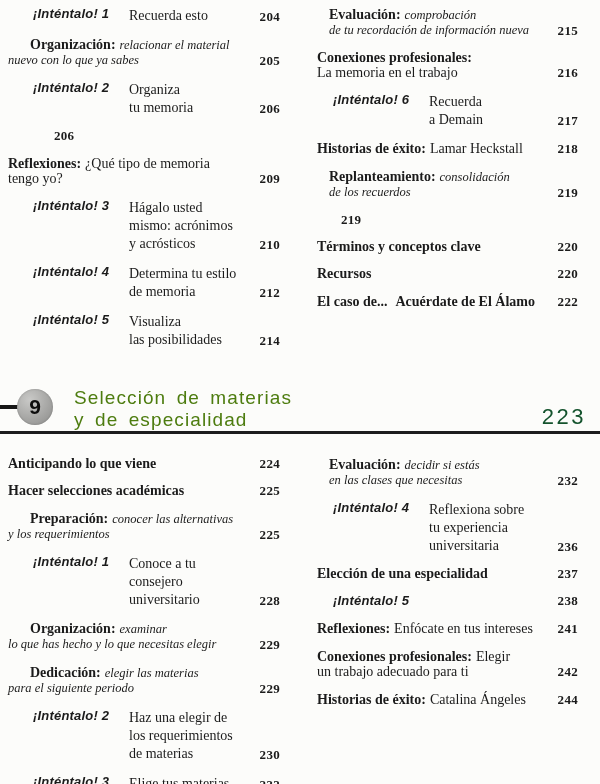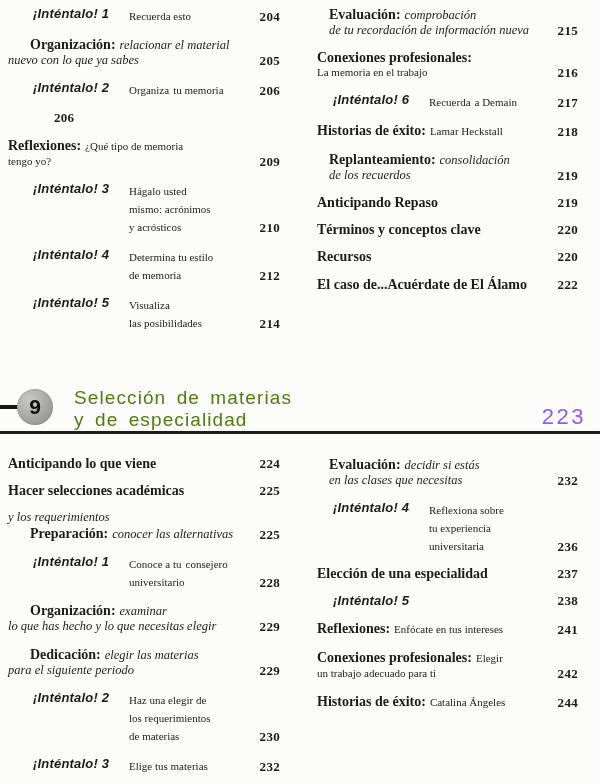--- a/index.html
+++ b/index.html
@@ -11,24 +11,24 @@
   .col{position:absolute;}
   .col-tl{left:8px;top:6px;width:272px;}
   .col-tr{left:317px;top:6px;width:261px;}
   .col-bl{left:8px;top:456px;width:272px;}
   .col-br{left:317px;top:456px;width:261px;}
 
   .e{display:flex;align-items:flex-end;margin-bottom:12px;}
   .bd{flex:1 1 auto;min-width:0;}
   .pg{flex:0 0 auto;font-weight:700;font-size:13px;line-height:15px;margin-left:24px;letter-spacing:.3px;}
   .ln{line-height:15px;white-space:nowrap;}
-  .rm{font-size:11px;}
+  .rm{font-size:14px;}
   .bl{font-weight:700;font-size:14px;}
   .itl{font-style:italic;font-size:12.5px;}
-  .gap{}
+  .gap{margin-left:8px;}
 
   
   .ind1{padding-left:22px;}  
   .ind2{padding-left:25px;}  
   .col-tr .ind1,.col-br .ind1{padding-left:12px;}
   .col-tr .ind2,.col-br .ind2{padding-left:16px;}
 
   
   .ib{display:flex;align-items:flex-start;}
   .il{flex:0 0 96px;font-family:"Liberation Sans",sans-serif;font-weight:700;font-style:italic;
@@ -38,21 +38,21 @@
   
   .chapter{position:absolute;left:0;top:387px;width:600px;height:50px;}
   .ch-dash{position:absolute;left:0;top:18px;width:21px;height:4px;background:#161616;}
   .ch-badge{position:absolute;left:17px;top:2px;width:36px;height:36px;border-radius:50%;
     background:radial-gradient(circle at 35% 30%, #c9c9c7, #9a9a98 75%);
     display:flex;align-items:center;justify-content:center;box-shadow:inset 0 0 2px rgba(0,0,0,.25);}
   .ch-badge span{font-family:"Liberation Sans",sans-serif;font-weight:700;font-size:21px;color:#0d0d0d;}
   .ch-title{position:absolute;left:74px;top:0;font-family:"Liberation Sans",sans-serif;
     font-size:19px;line-height:22px;letter-spacing:1.1px;word-spacing:4px;color:#4d7c0f;}
   .ch-page{position:absolute;right:14px;top:17px;font-family:"Liberation Sans",sans-serif;
-    font-size:22px;letter-spacing:2.5px;color:#8b5cf6;}
+    font-size:22px;letter-spacing:2.5px;color:#14532d;}
   .ch-rule{position:absolute;left:0;right:0;top:44px;height:3px;background:#1d1d1d;}
 </style>
 </head>
 <body>
 
 <div class="page">
 
   <section class="col col-tl">
 
     <div class="e ind2">
@@ -168,23 +168,20 @@
 
     <div class="e ind1">
       <div class="bd">
         <div class="ln"><span class="bl">Replanteamiento:</span> <span class="itl">consolidación</span></div>
         <div class="ln itl">de los recuerdos</div>
       </div>
       <span class="pg">219</span>
     </div>
 
     <div class="e">
-      <div class="bd">
-          <div class="ln bl">Anticipando Repaso</div>
-        </div>
       <span class="pg">219</span>
     </div>
 
     <div class="e">
       <div class="bd">
           <div class="ln bl">Términos y conceptos clave</div>
         </div>
       <span class="pg">220</span>
     </div>
 
@@ -228,22 +225,22 @@
 
     <div class="e">
       <div class="bd">
           <div class="ln bl">Hacer selecciones académicas</div>
         </div>
       <span class="pg">225</span>
     </div>
 
     <div class="e ind1">
       <div class="bd">
+        <div class="ln"><span class="bl">Preparación:</span> <span class="itl">conocer las alternativas</span></div>
         <div class="ln itl" style="margin-left:-22px">y los requerimientos</div>
-        <div class="ln"><span class="bl">Preparación:</span> <span class="itl">conocer las alternativas</span></div>
       </div>
       <span class="pg">225</span>
     </div>
 
     <div class="e ind2">
       <div class="bd ib">
         <span class="il">¡Inténtalo! 1</span>
         <span class="tt">
           <span class="ln rm">Conoce a tu</span>
           <span class="ln rm">consejero</span>

